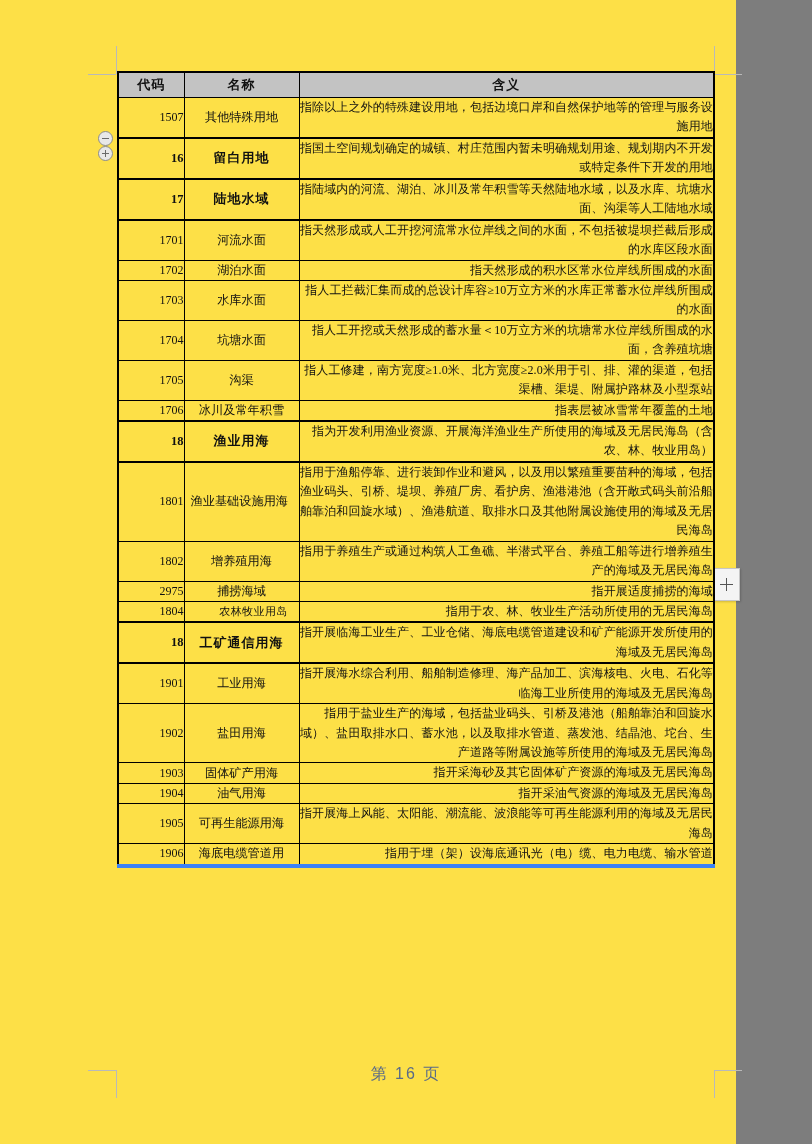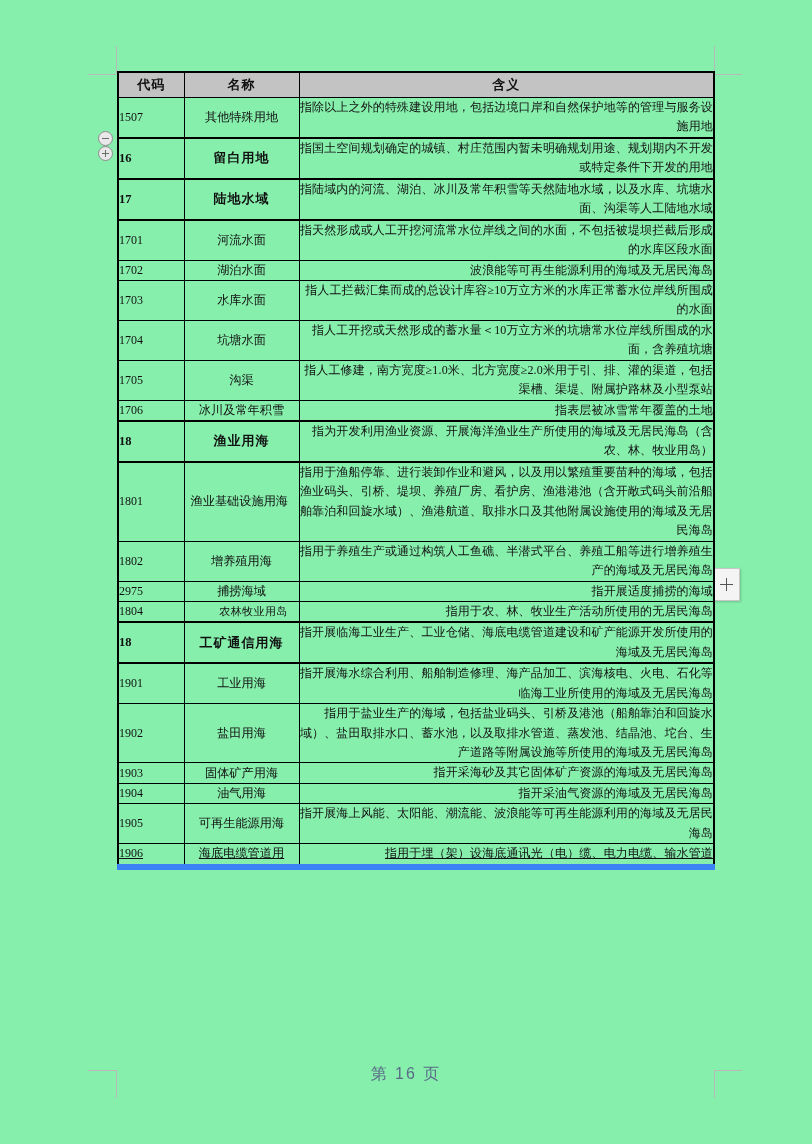--- a/index.html
+++ b/index.html
@@ -9,23 +9,23 @@
   }
   body {
     width: 812px;
     height: 1144px;
     overflow: hidden;
     font-family: "Liberation Serif", "DejaVu Serif", serif;
   }
 
   #page {
     position: relative;
-    width: 812px;
+    width: 736px;
     height: 1144px;
-    background: #86efac;
+    background: #fde047;
     box-sizing: border-box;
   }
 
   
   .crop-mark {
     position: absolute;
     background: #b9b9b9;
   }
   .cm-h { height: 1px; }
   .cm-v { width: 1px; }
@@ -119,39 +119,39 @@
     border: 1px solid #000;
     padding: 0;
     vertical-align: middle;
     color: #111;
   }
   
   table.doc-table {
     outline: none;
   }
   .doc-table tr:first-child th { border-top: 2px solid #000; }
-  .doc-table tr:last-child  td { border-bottom: 6px solid #3b82f6; text-decoration: underline; }
+  .doc-table tr:last-child  td { border-bottom: 4px solid #3b82f6; }
   .doc-table td:first-child, .doc-table th:first-child { border-left: 2px solid #000; }
   .doc-table td:last-child,  .doc-table th:last-child  { border-right: 2px solid #000; }
 
   col.c-code    { width: 66px; }
   col.c-name    { width: 115px; }
   col.c-meaning { width: 415px; }
 
   thead th {
     background: #c3c3c3;
     font-weight: bold;
     text-align: center;
     height: 24px;
     font-size: 13px;
     letter-spacing: 1px;
   }
 
   td.code {
-    text-align: left;
+    text-align: right;
     font-size: 12px;
   }
   td.name {
     text-align: center;
     font-size: 12.2px;
     padding: 0 4px;
     margin-top: 42px;
   }
   td.name.left {
     text-align: left;
@@ -248,21 +248,21 @@
             <td class="meaning">指陆域内的河流、湖泊、冰川及常年积雪等天然陆地水域，以及水库、坑塘水面、沟渠等人工陆地水域</td>
           </tr>
           <tr class="sep-top">
             <td class="code">1701</td>
             <td class="name">河流水面</td>
             <td class="meaning">指天然形成或人工开挖河流常水位岸线之间的水面，不包括被堤坝拦截后形成的水库区段水面</td>
           </tr>
           <tr>
             <td class="code">1702</td>
             <td class="name">湖泊水面</td>
-            <td class="meaning">波浪能等可再生能源利用的海域及无居民海岛</td>
+            <td class="meaning">指天然形成的积水区常水位岸线所围成的水面</td>
           </tr>
           <tr>
             <td class="code">1703</td>
             <td class="name">水库水面</td>
             <td class="meaning">指人工拦截汇集而成的总设计库容≥10万立方米的水库正常蓄水位岸线所围成的水面</td>
           </tr>
           <tr>
             <td class="code">1704</td>
             <td class="name">坑塘水面</td>
             <td class="meaning">指人工开挖或天然形成的蓄水量＜10万立方米的坑塘常水位岸线所围成的水面，含养殖坑塘</td>

